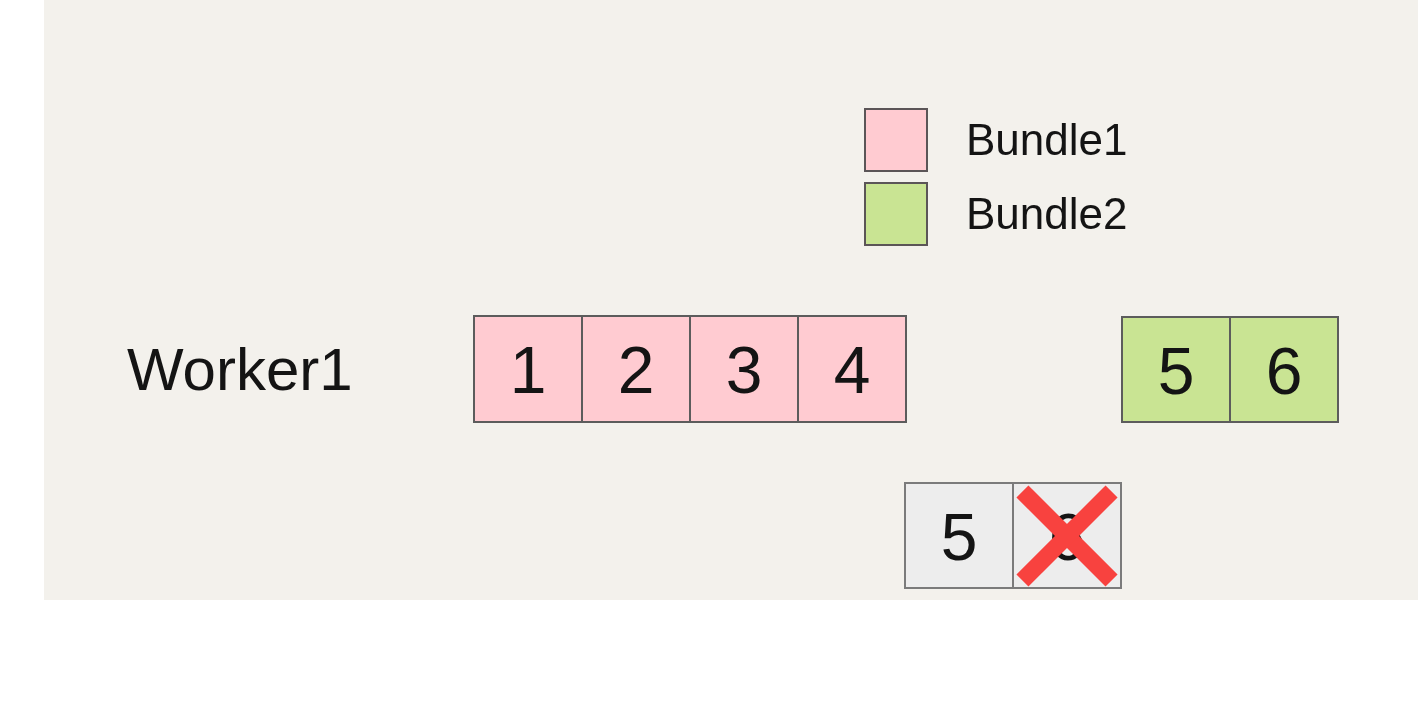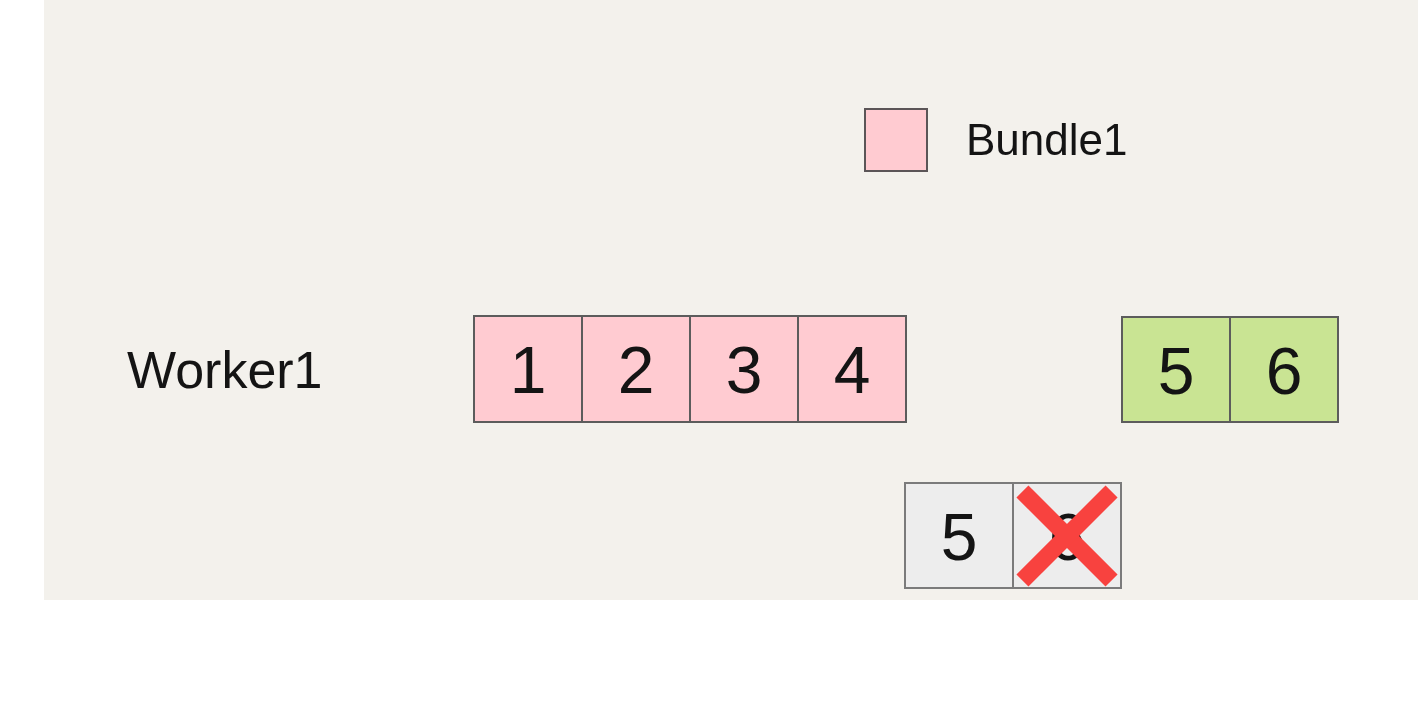--- a/index.html
+++ b/index.html
@@ -23,21 +23,21 @@
     box-sizing:border-box;
     flex:0 0 auto;
   }
   .legend-label{
     font-size:44px;color:var(--text,#141414);
     line-height:1;white-space:nowrap;
   }
   
   .worker-label{
     position:absolute;left:83px;
-    font-size:52px;line-height:64px;
+    font-size:60px;line-height:64px;
     color:var(--text,#141414);
     white-space:nowrap;
   }
   .lbl1{top:338px;}
   .lbl2{top:490px;}
   
   .cell-group{
     position:absolute;
     display:flex;
     box-sizing:border-box;
@@ -72,20 +72,24 @@
 </head>
 <body>
 
 <div class="canvas">
 
   <div class="legend">
     <div class="legend-row">
       <span class="swatch" style="background: rgb(255, 203, 209);"></span>
       <span class="legend-label">Bundle1</span>
     </div>
+    <div class="legend-row">
+      <span class="swatch" style="background: rgb(201, 228, 147);"></span>
+      <span class="legend-label">Bundle2</span>
+    </div>
   </div>
 
   <div class="worker-label lbl1">Worker1</div>
   <div class="cell-group group-pink">
       <div class="cell" style="background: rgb(255, 203, 209);">
         <span class="cell-num">1</span>
       </div>
       <div class="cell" style="background: rgb(255, 203, 209);">
         <span class="cell-num">2</span>
       </div>

